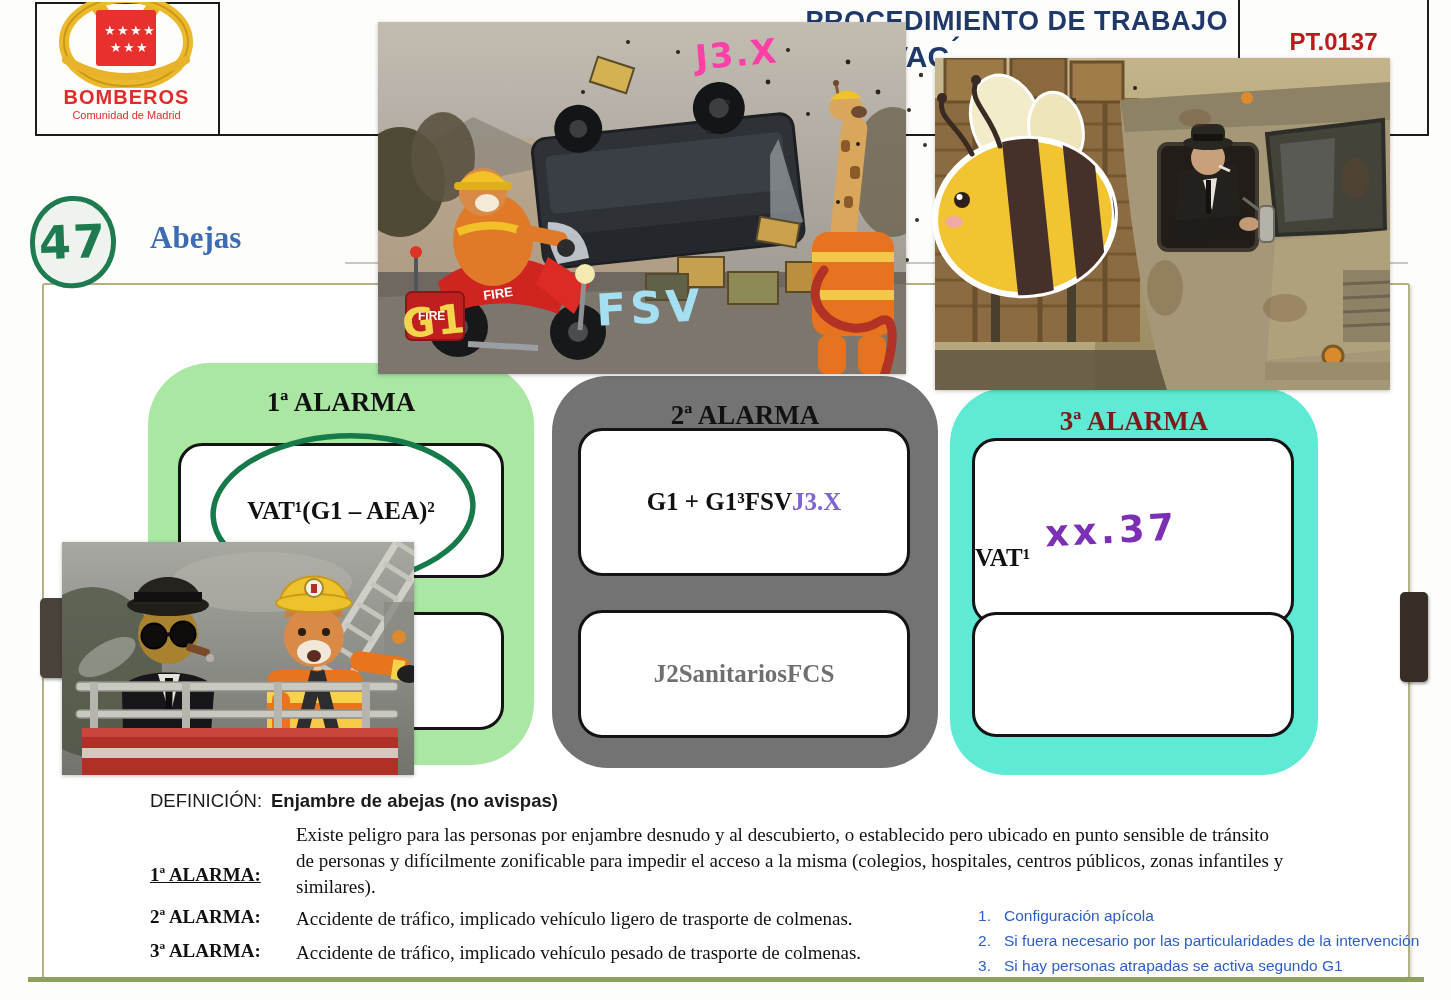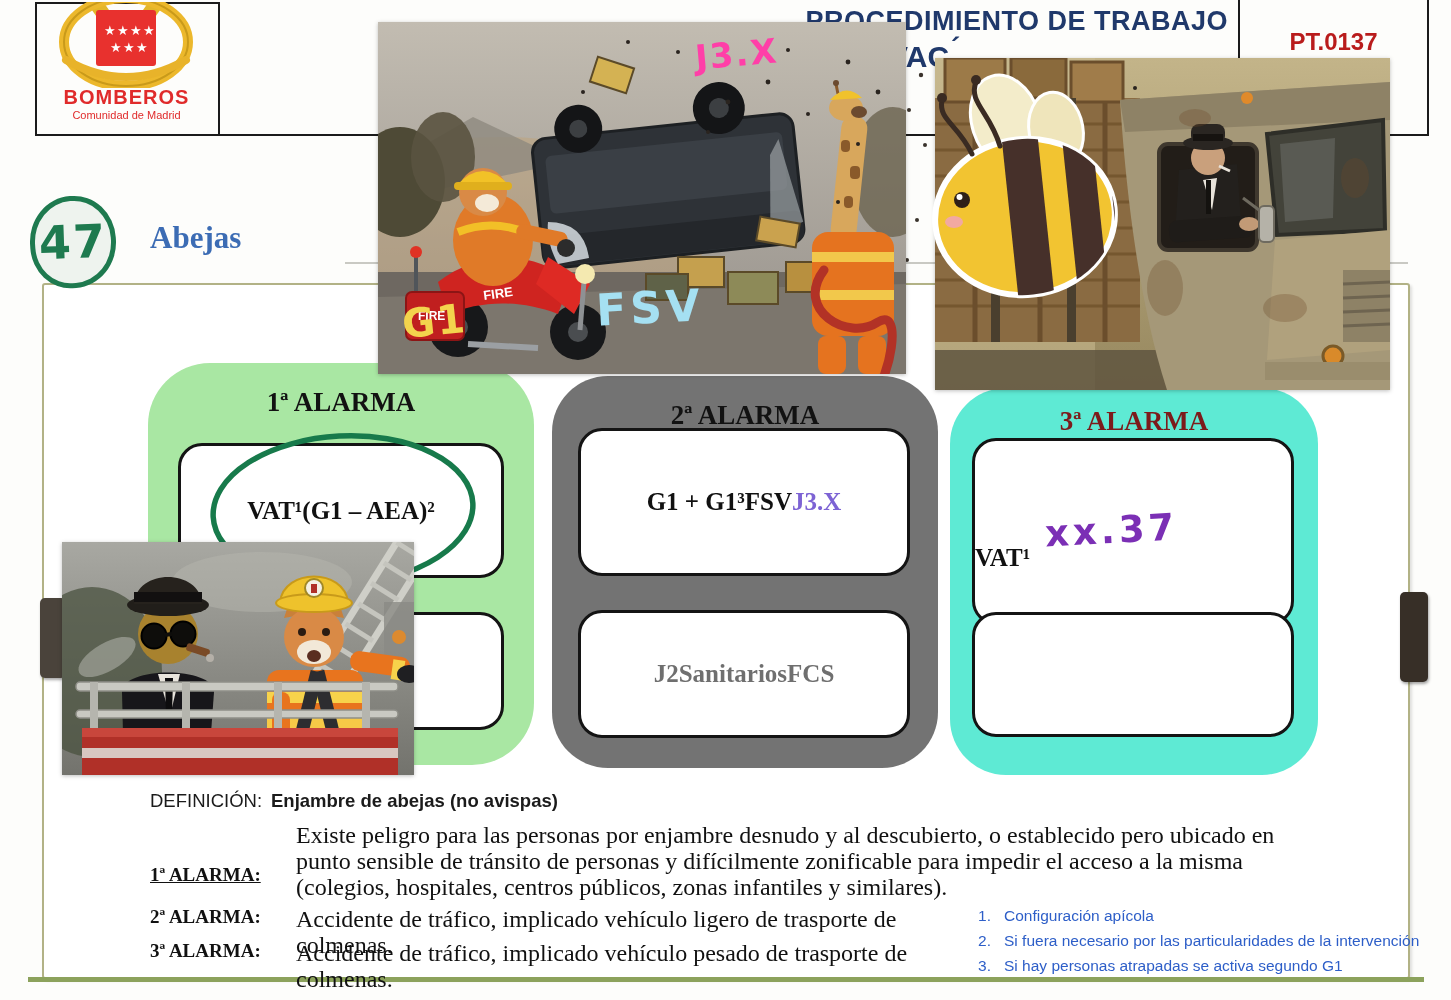--- a/index.html
+++ b/index.html
@@ -46,21 +46,21 @@
   .graytxt{color:#6f6f6f;}
   .hw-purple{position:absolute;color:#7b2fb5;font-size:37px;letter-spacing:4px;transform:rotate(-3deg);}
 
   
   .scene-label{z-index:7;}
 
   
   .def-line{left:150px;top:790px;font-size:18.5px;color:#1b1b1b;z-index:2;display:flex;gap:9px;}
   .def-row-label{position:absolute;left:150px;width:142px;font-family:"Liberation Serif",serif;
                  font-weight:bold;font-size:19px;color:#111;z-index:2;}
-  .def-row-text{position:absolute;left:296px;font-family:"Liberation Serif",serif;font-size:24px;
+  .def-row-text{position:absolute;left:296px;font-family:"Liberation Serif",serif;font-size:19px;
                 color:#111;line-height:26px;z-index:2;}
   .footnotes{left:973px;top:903px;width:460px;z-index:2;color:#2d5ec8;font-size:15.5px;line-height:25px;}
   .fn-row{display:flex;gap:13px;}
   .fn-num{width:18px;text-align:right;}
 
   .photo{z-index:5;box-shadow:0 1px 4px rgba(0,0,0,.25);}
   .nophoto-shadow{box-shadow:none;}
 </style>
 </head>
 <body>

